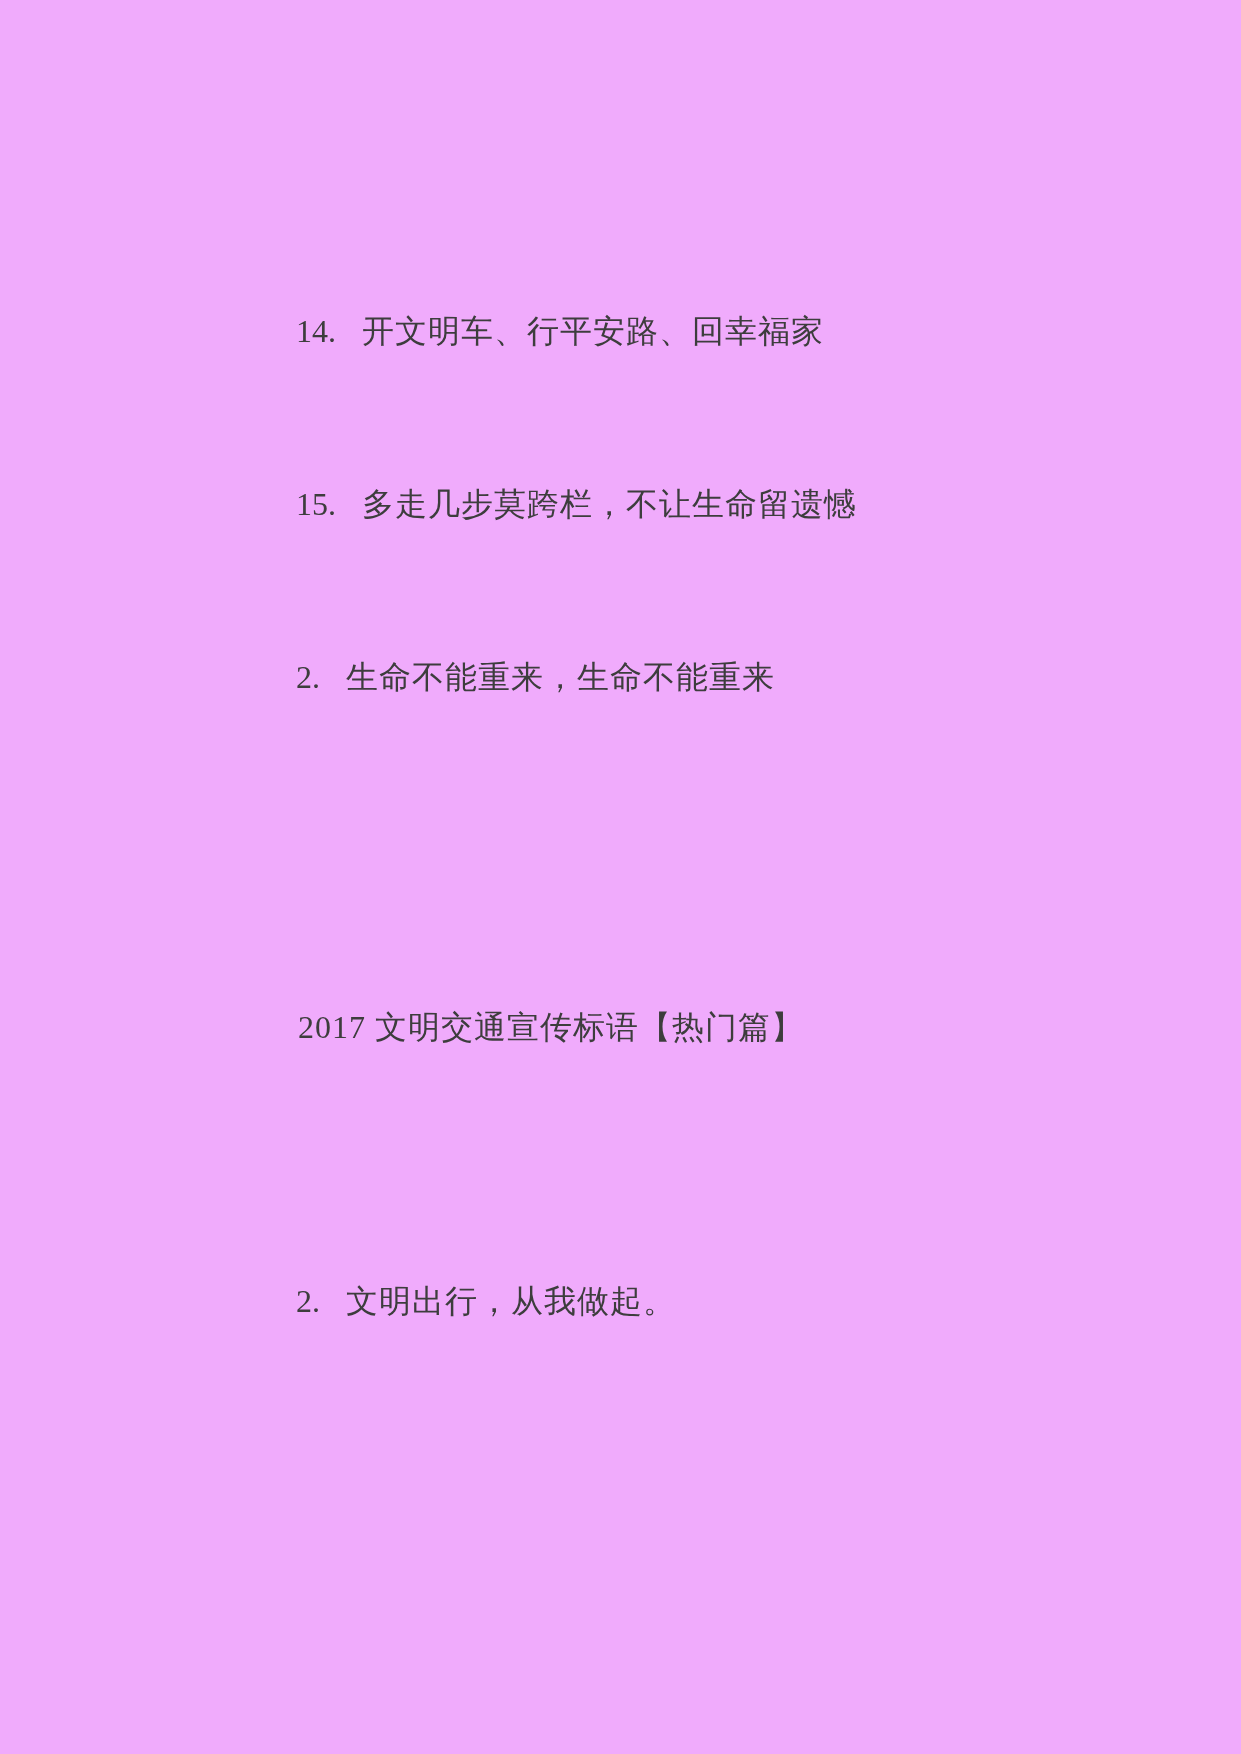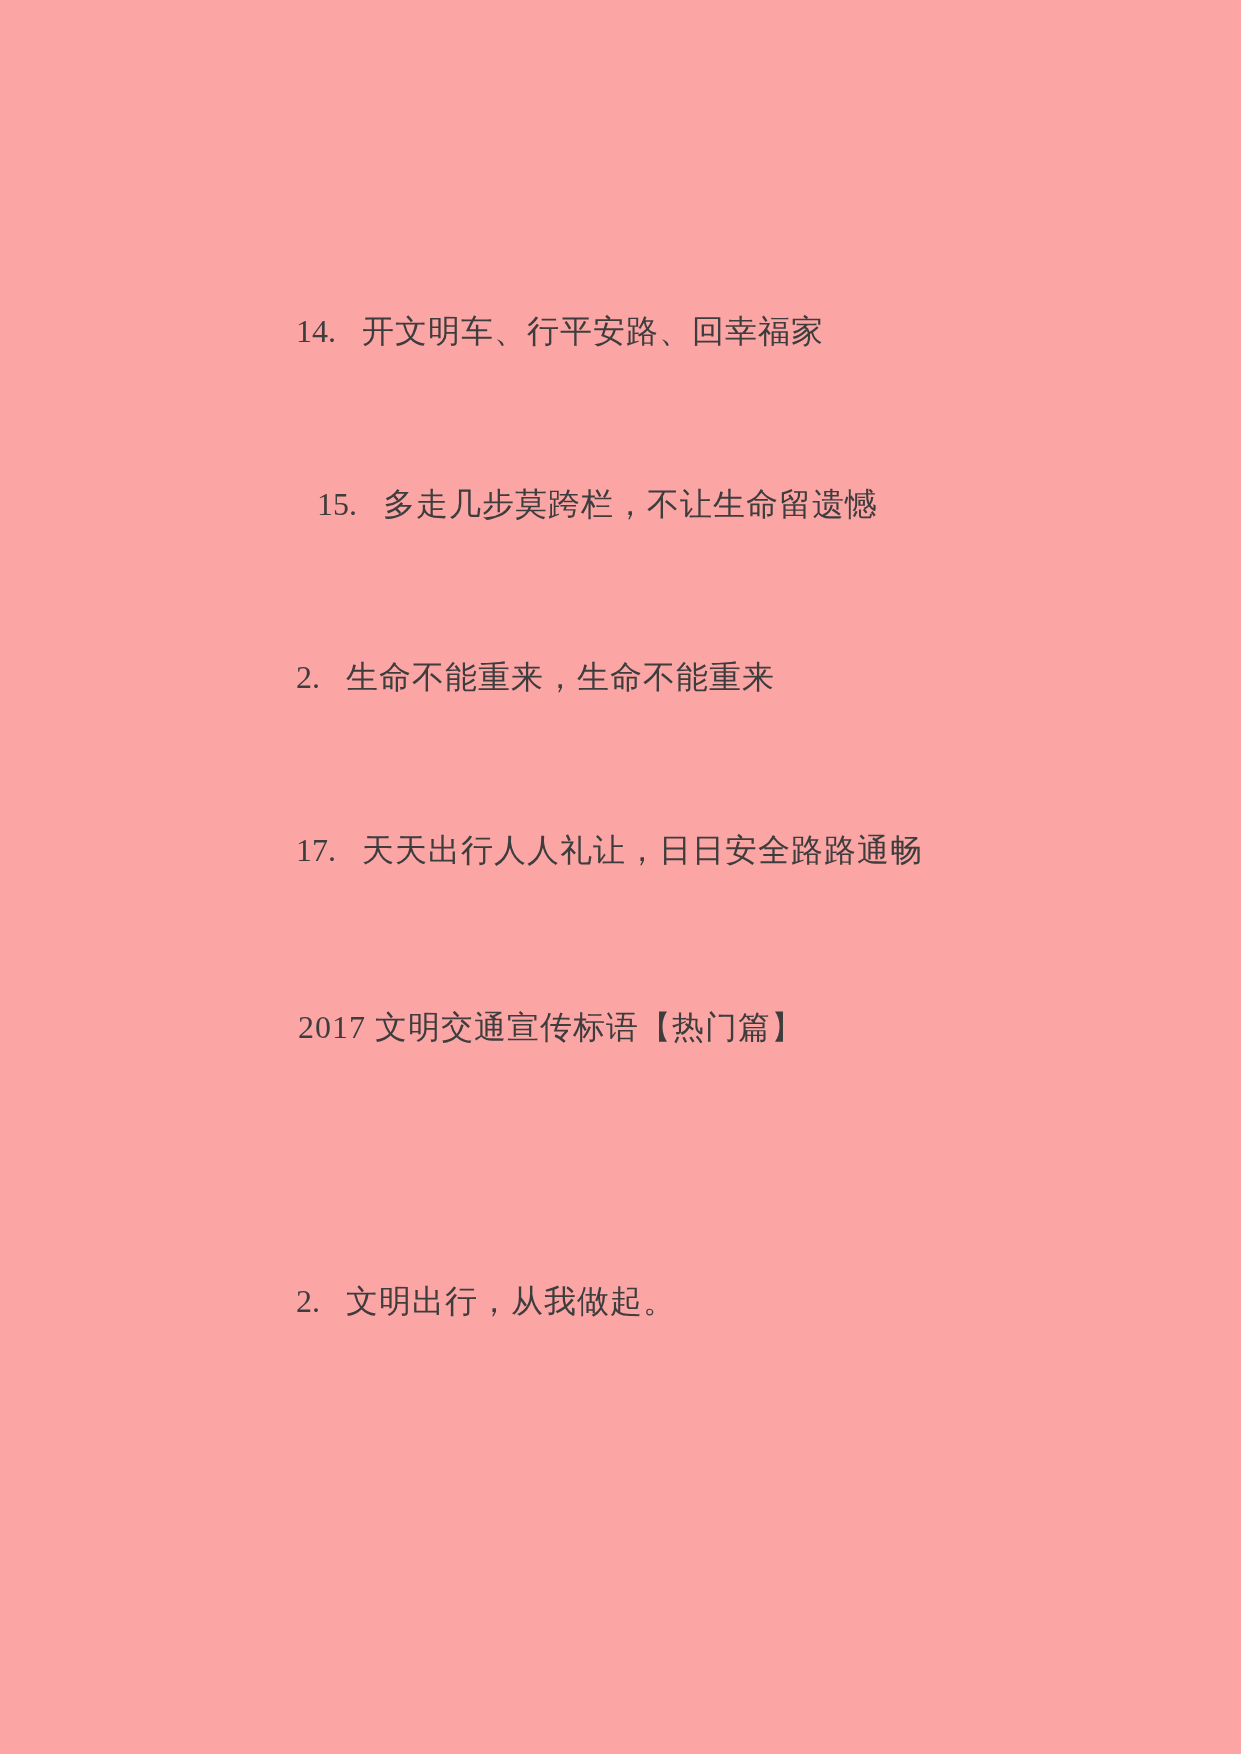--- a/index.html
+++ b/index.html
@@ -4,21 +4,21 @@
 <style>
   html, body {
     margin: 0;
     padding: 0;
     background: #ffffff;
   }
   .page {
     position: relative;
     width: 1241px;
     height: 1754px;
-    background: #fca5a5;
+    background: #f0abfc;
     overflow: hidden;
     font-family: "Liberation Serif", "DejaVu Serif", serif;
     color: #3d3d3d;
   }
   .para {
     position: absolute;
     left: 296px;
     font-size: 32px;
     line-height: 40px;
     letter-spacing: 1px;
@@ -34,21 +34,21 @@
     position: absolute;
     left: 298px;
     font-size: 32px;
     line-height: 40px;
     letter-spacing: 1px;
     white-space: nowrap;
     font-weight: 400;
     margin-top: 30px;
   }
   .p14 { top: 279px; }
-  .p15 { top: 452px; margin-left: 21px; }
+  .p15 { top: 452px; }
   .p16 { top: 625px; }
   .p17 { top: 798px; }
   .phead { top: 977px; }
   .p1 { top: 1098px; }
   .p2 { top: 1273px; margin-top: 8px; }
   .p3 { top: 1446px; }
 </style>
 </head>
 <body>
 
@@ -59,23 +59,20 @@
   </p>
 
   <p class="para p15">
     <span class="num">15.</span><span>多走几步莫跨栏，不让生命留遗憾</span>
   </p>
 
   <p class="para p16">
     <span class="num">2.</span><span>生命不能重来，生命不能重来</span>
   </p>
 
-  <p class="para p17">
-    <span class="num">17.</span><span>天天出行人人礼让，日日安全路路通畅</span>
-  </p>
 
   <p class="heading phead">2017 文明交通宣传标语【热门篇】</p>
 
 
   <p class="para p2">
     <span class="num">2.</span><span>文明出行，从我做起。</span>
   </p>
 
 
 </div>

